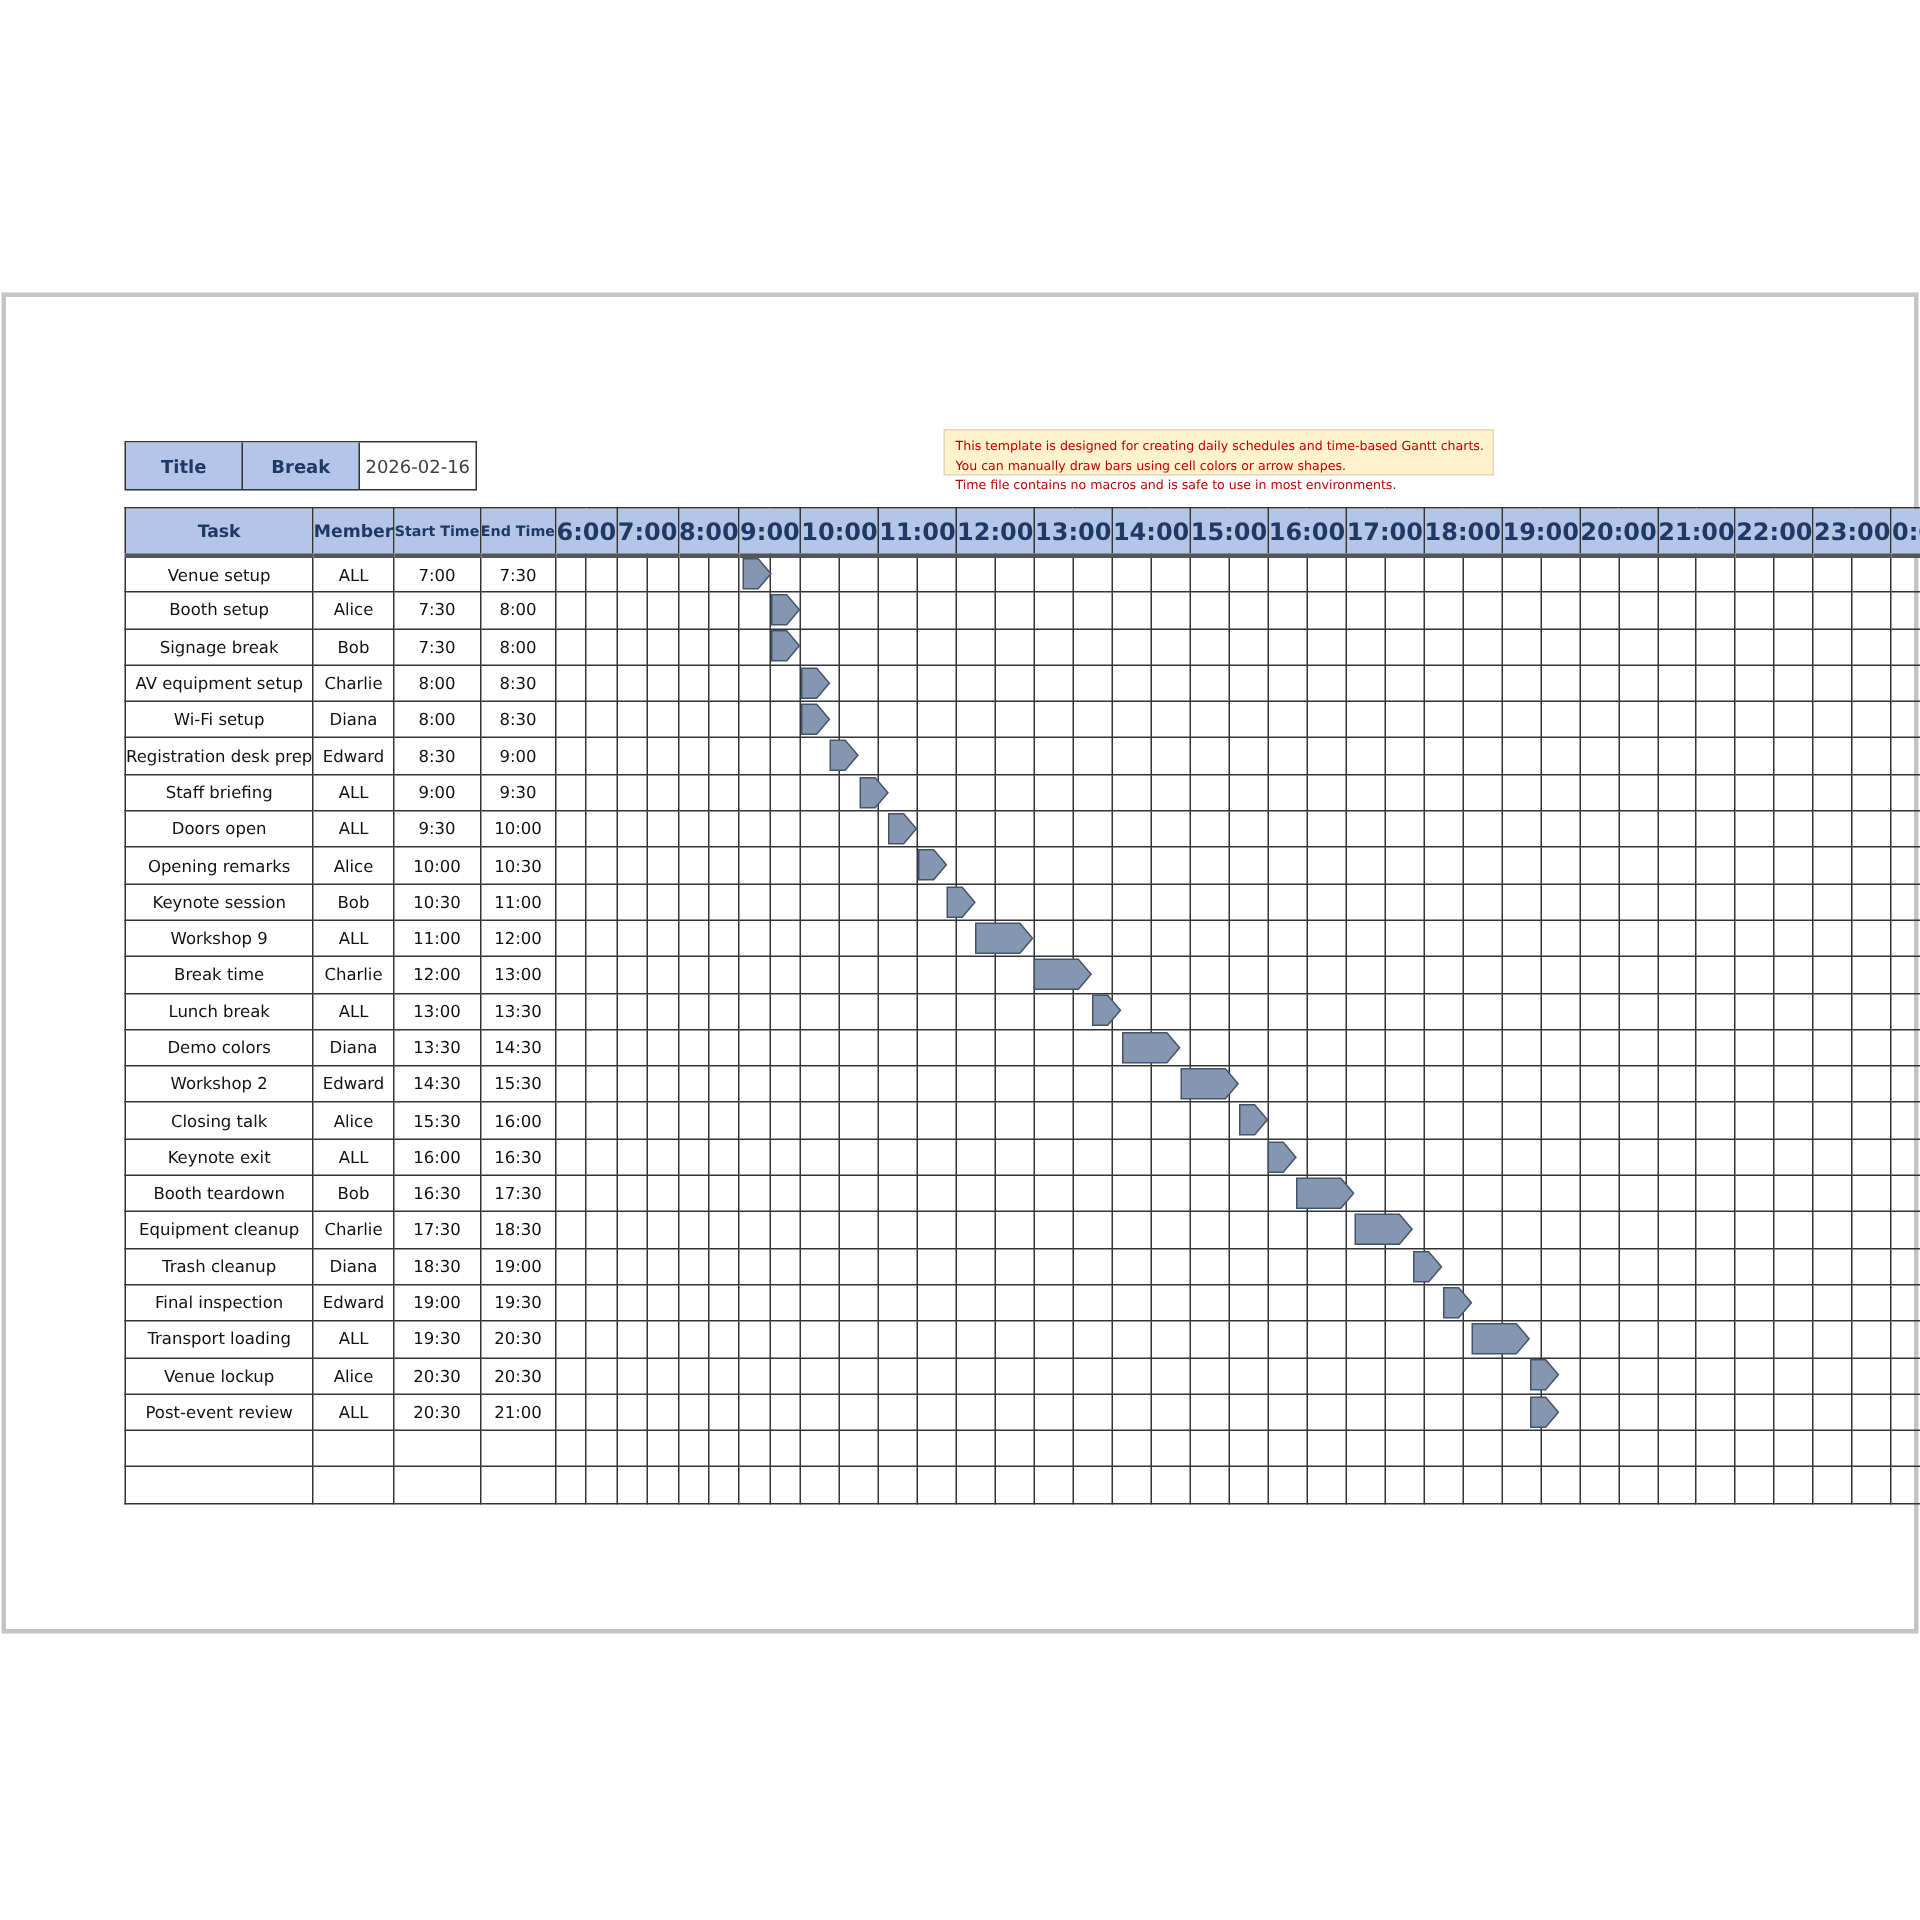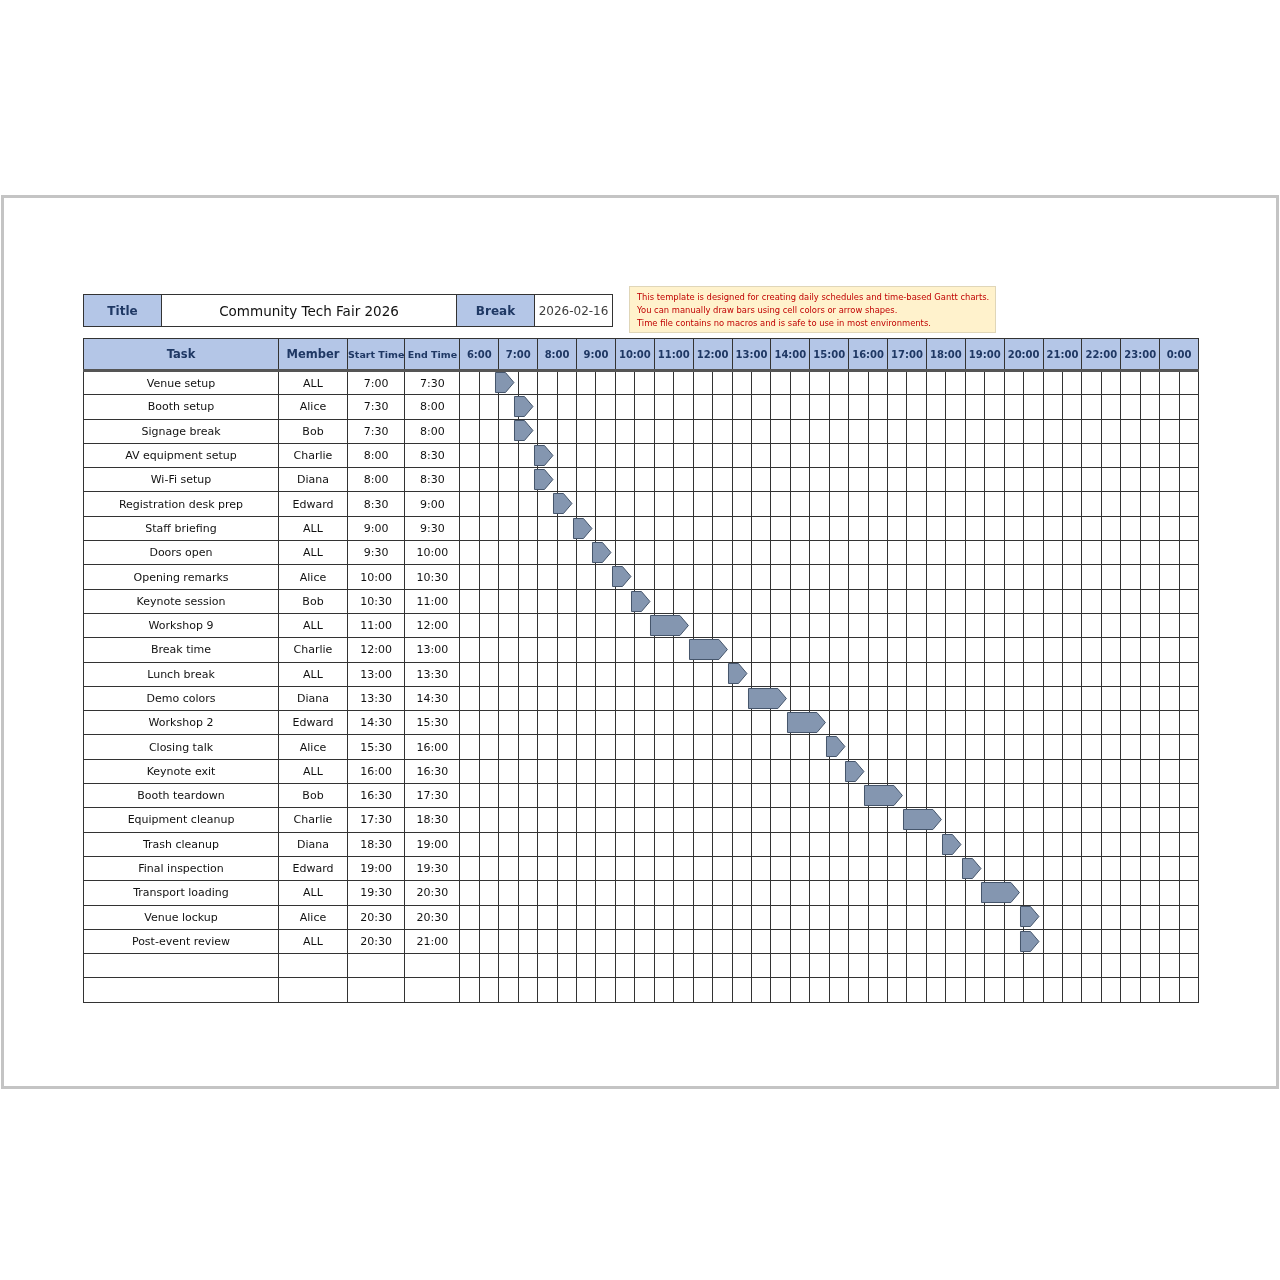--- a/index.html
+++ b/index.html
@@ -8,47 +8,46 @@
   .page-frame { position: absolute; left: 1px; top: 195px; width: 1272px; height: 888px;
                 border: 3px solid #c4c4c4; background: #fff; }
   .title-row { position: absolute; left: 83px; top: 294px; height: 33px; display: flex;
                border: 1px solid #333; box-sizing: border-box; }
   .title-row > div { height: 100%; display: flex; align-items: center; justify-content: center;
                      box-sizing: border-box; border-right: 1px solid #333; font-size: 12px; }
   .title-row > div:last-child { border-right: none; }
   .lbl { background: #b4c6e7; color: #1f3864; font-weight: bold; }
   .title-value { font-size: 13.5px !important; color: #111; }
   .date-value { color: #404040; text-align: center; }
-  .note { position: absolute; left: 629px; top: 286px; width: 367px; height: 47px;
+  .note { position: absolute; left: 629px; top: 286px; width: 367px; height: 31px;
           background: #fff2cc; border: 1px solid #e0d6b8; box-sizing: border-box;
           padding: 4px 0 0 7px; font-size: 8.4px; line-height: 12.8px; color: #c00000; }
   .note div { white-space: nowrap; }
 
   .grid { position: absolute; left: 83px; top: 338px; }
   table { border-collapse: collapse; table-layout: fixed; }
   td, th { border: 1px solid #333; padding: 0; box-sizing: border-box; text-align: center;
            white-space: nowrap; overflow: hidden; }
   th { background: #b4c6e7; color: #1f3864; font-weight: bold; height: 32px; font-size: 11.5px;
        border-bottom: 3px solid #555; }
   th.small { font-size: 9.5px; }
-  th.hour { font-size: 10px; }
+  th.hour { font-size: 16px; }
   td { height: 24.3px; font-size: 11px; color: #111; }
   td.half { border-left: 1px solid #333; }
   .bars { position: absolute; left: 0; top: 0; width: 1280px; height: 1280px; pointer-events: none; }
   .bar { position: absolute; height: 21px; }
   .bar svg { display: block; width: 100%; height: 100%; overflow: visible; }
 </style>
 </head>
 <body>
 
 <div class="page-frame"></div>
 
 <div class="title-row">
   <div class="lbl" style="width:78px">Title</div>
-  <div class="title-value" style="width:295px">Community Tech Fair 2026</div>
   <div class="lbl" style="width:78px">Break</div>
   <div class="date-value" style="width:77px">2026-02-16</div>
 </div>
 
 <div class="note">
   <div>This template is designed for creating daily schedules and time-based Gantt charts.</div>
   <div>You can manually draw bars using cell colors or arrow shapes.</div>
   <div>Time file contains no macros and is safe to use in most environments.</div>
 </div>
 

